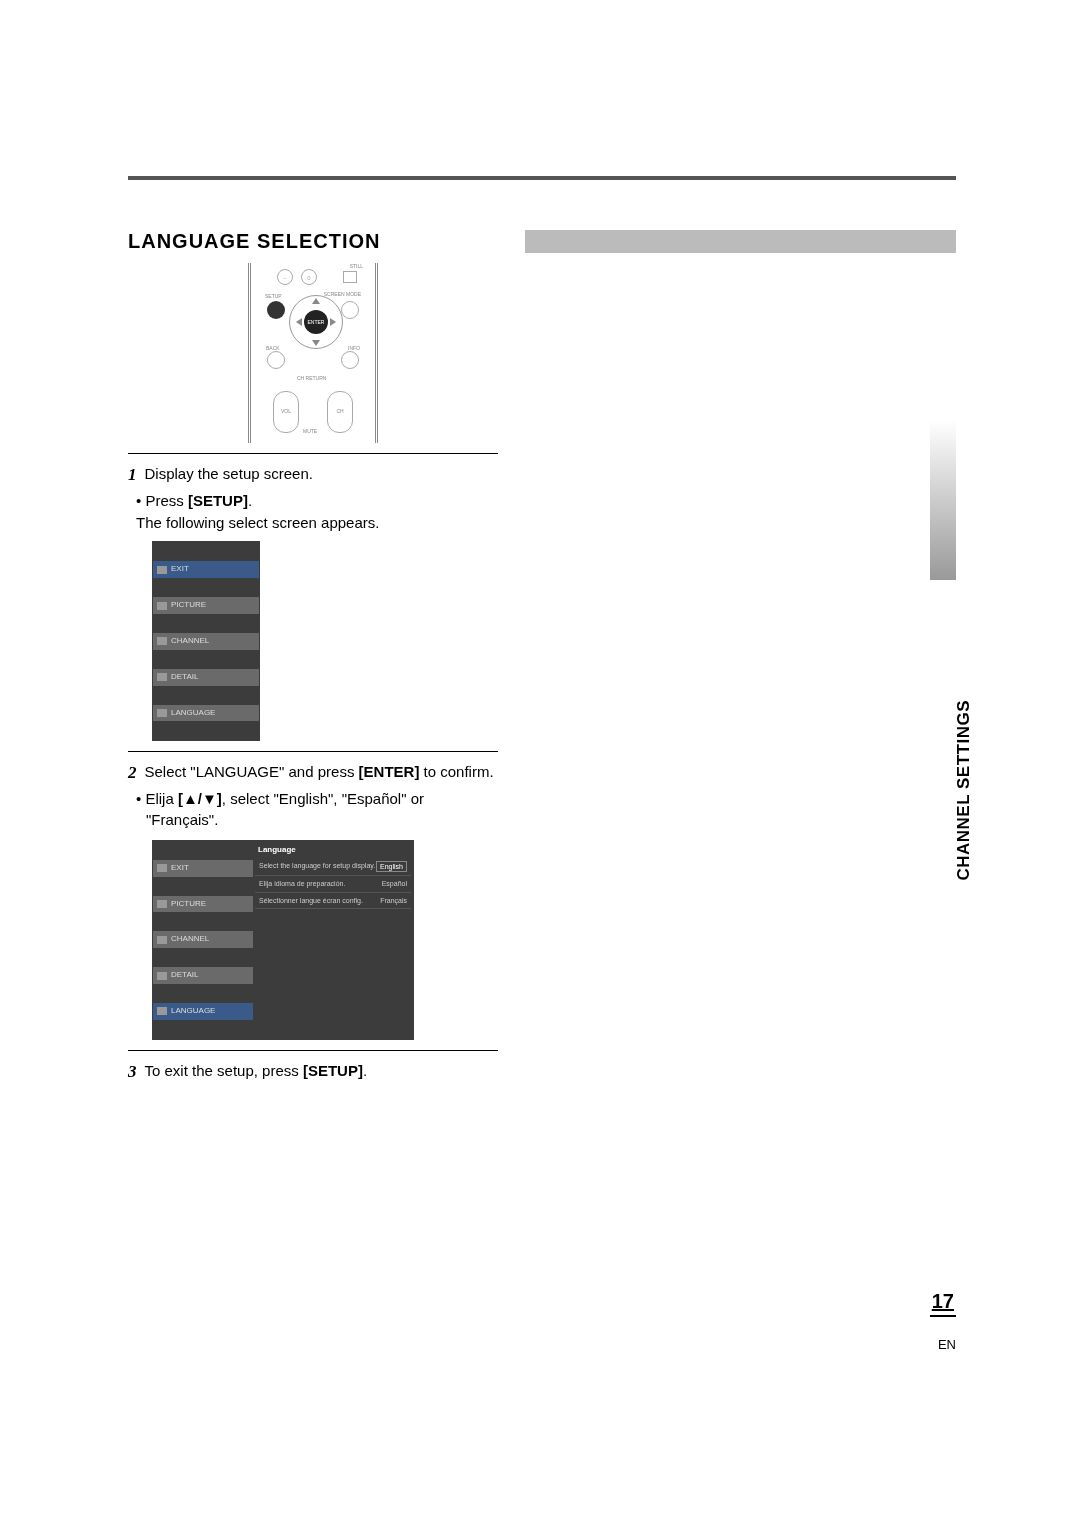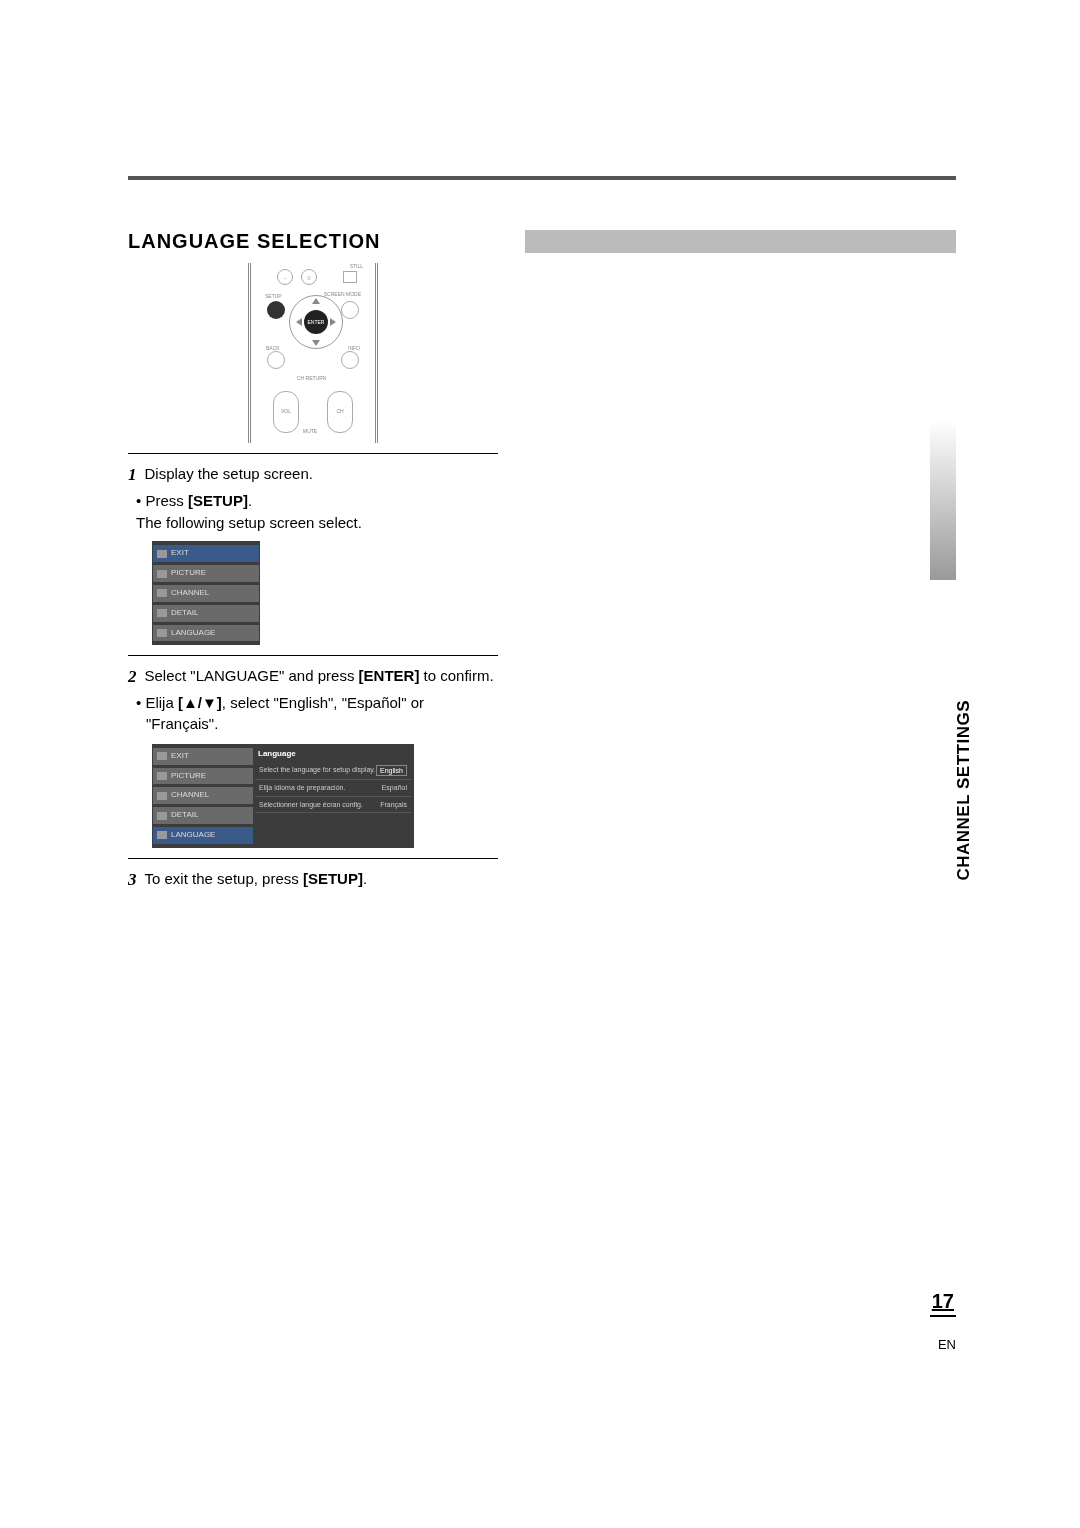--- a/index.html
+++ b/index.html
@@ -78,21 +78,21 @@
   .r-ret { position:absolute; bottom:8px; left:52px; font-size:5px; color:#888; }
   .hr { border:0; border-top:1px solid #000; margin: 10px 0; }
   .step { display:flex; gap:8px; margin-bottom:4px; }
   .stepnum { font-weight:bold; font-style:italic; font-family: Georgia, serif; font-size:17px; }
   .bullet { margin-left: 8px; text-indent: -10px; padding-left: 10px; margin-top:4px; }
   .bullet::before { content:"• "; }
   .menu1 {
     width: 108px; margin-top:8px; margin-left:24px; background:#3c3c3c; padding:1px;
   }
   .menu1 .mrow, .menu2 .mleft .mrow {
-    background:#6a6a6a; color:#ddd; font-size:8px; padding:3px 4px; margin:3px 0;
+    background:#6a6a6a; color:#ddd; font-size:8px; padding:3px 4px; margin:19px 0;
     display:flex; align-items:center; gap:4px;
   }
   .msel { background:#3a5a8a !important; color:#fff; }
   .mico { width:10px;height:8px; background:#999; display:inline-block; }
   .menu2 {
     width: 262px; margin-top:10px; margin-left:24px; background:#3c3c3c;
     display:flex; padding:1px;
   }
   .menu2 .mleft { width:100px; }
   .menu2 .mright { flex:1; padding:2px; font-size:7px; color:#ccc; }
@@ -155,21 +155,21 @@
     </div>
 
     <hr class="hr">
 
     <div class="step">
       <span class="stepnum">1</span>
       <span>Display the setup screen.</span>
     </div>
     <p class="bullet">
       <span>Press </span><b>[SETUP]</b><span>.</span><br>
-      <span style="display:inline-block; margin-top:2px;">The following setup screen select.</span>
+      <span style="display:inline-block; margin-top:2px;">The following select screen appears.</span>
     </p>
 
     <div class="menu1">
       <div class="mrow msel">
           <span class="mico"></span>
           <span>EXIT</span>
         </div>
       <div class="mrow">
           <span class="mico"></span>
           <span>PICTURE</span>

